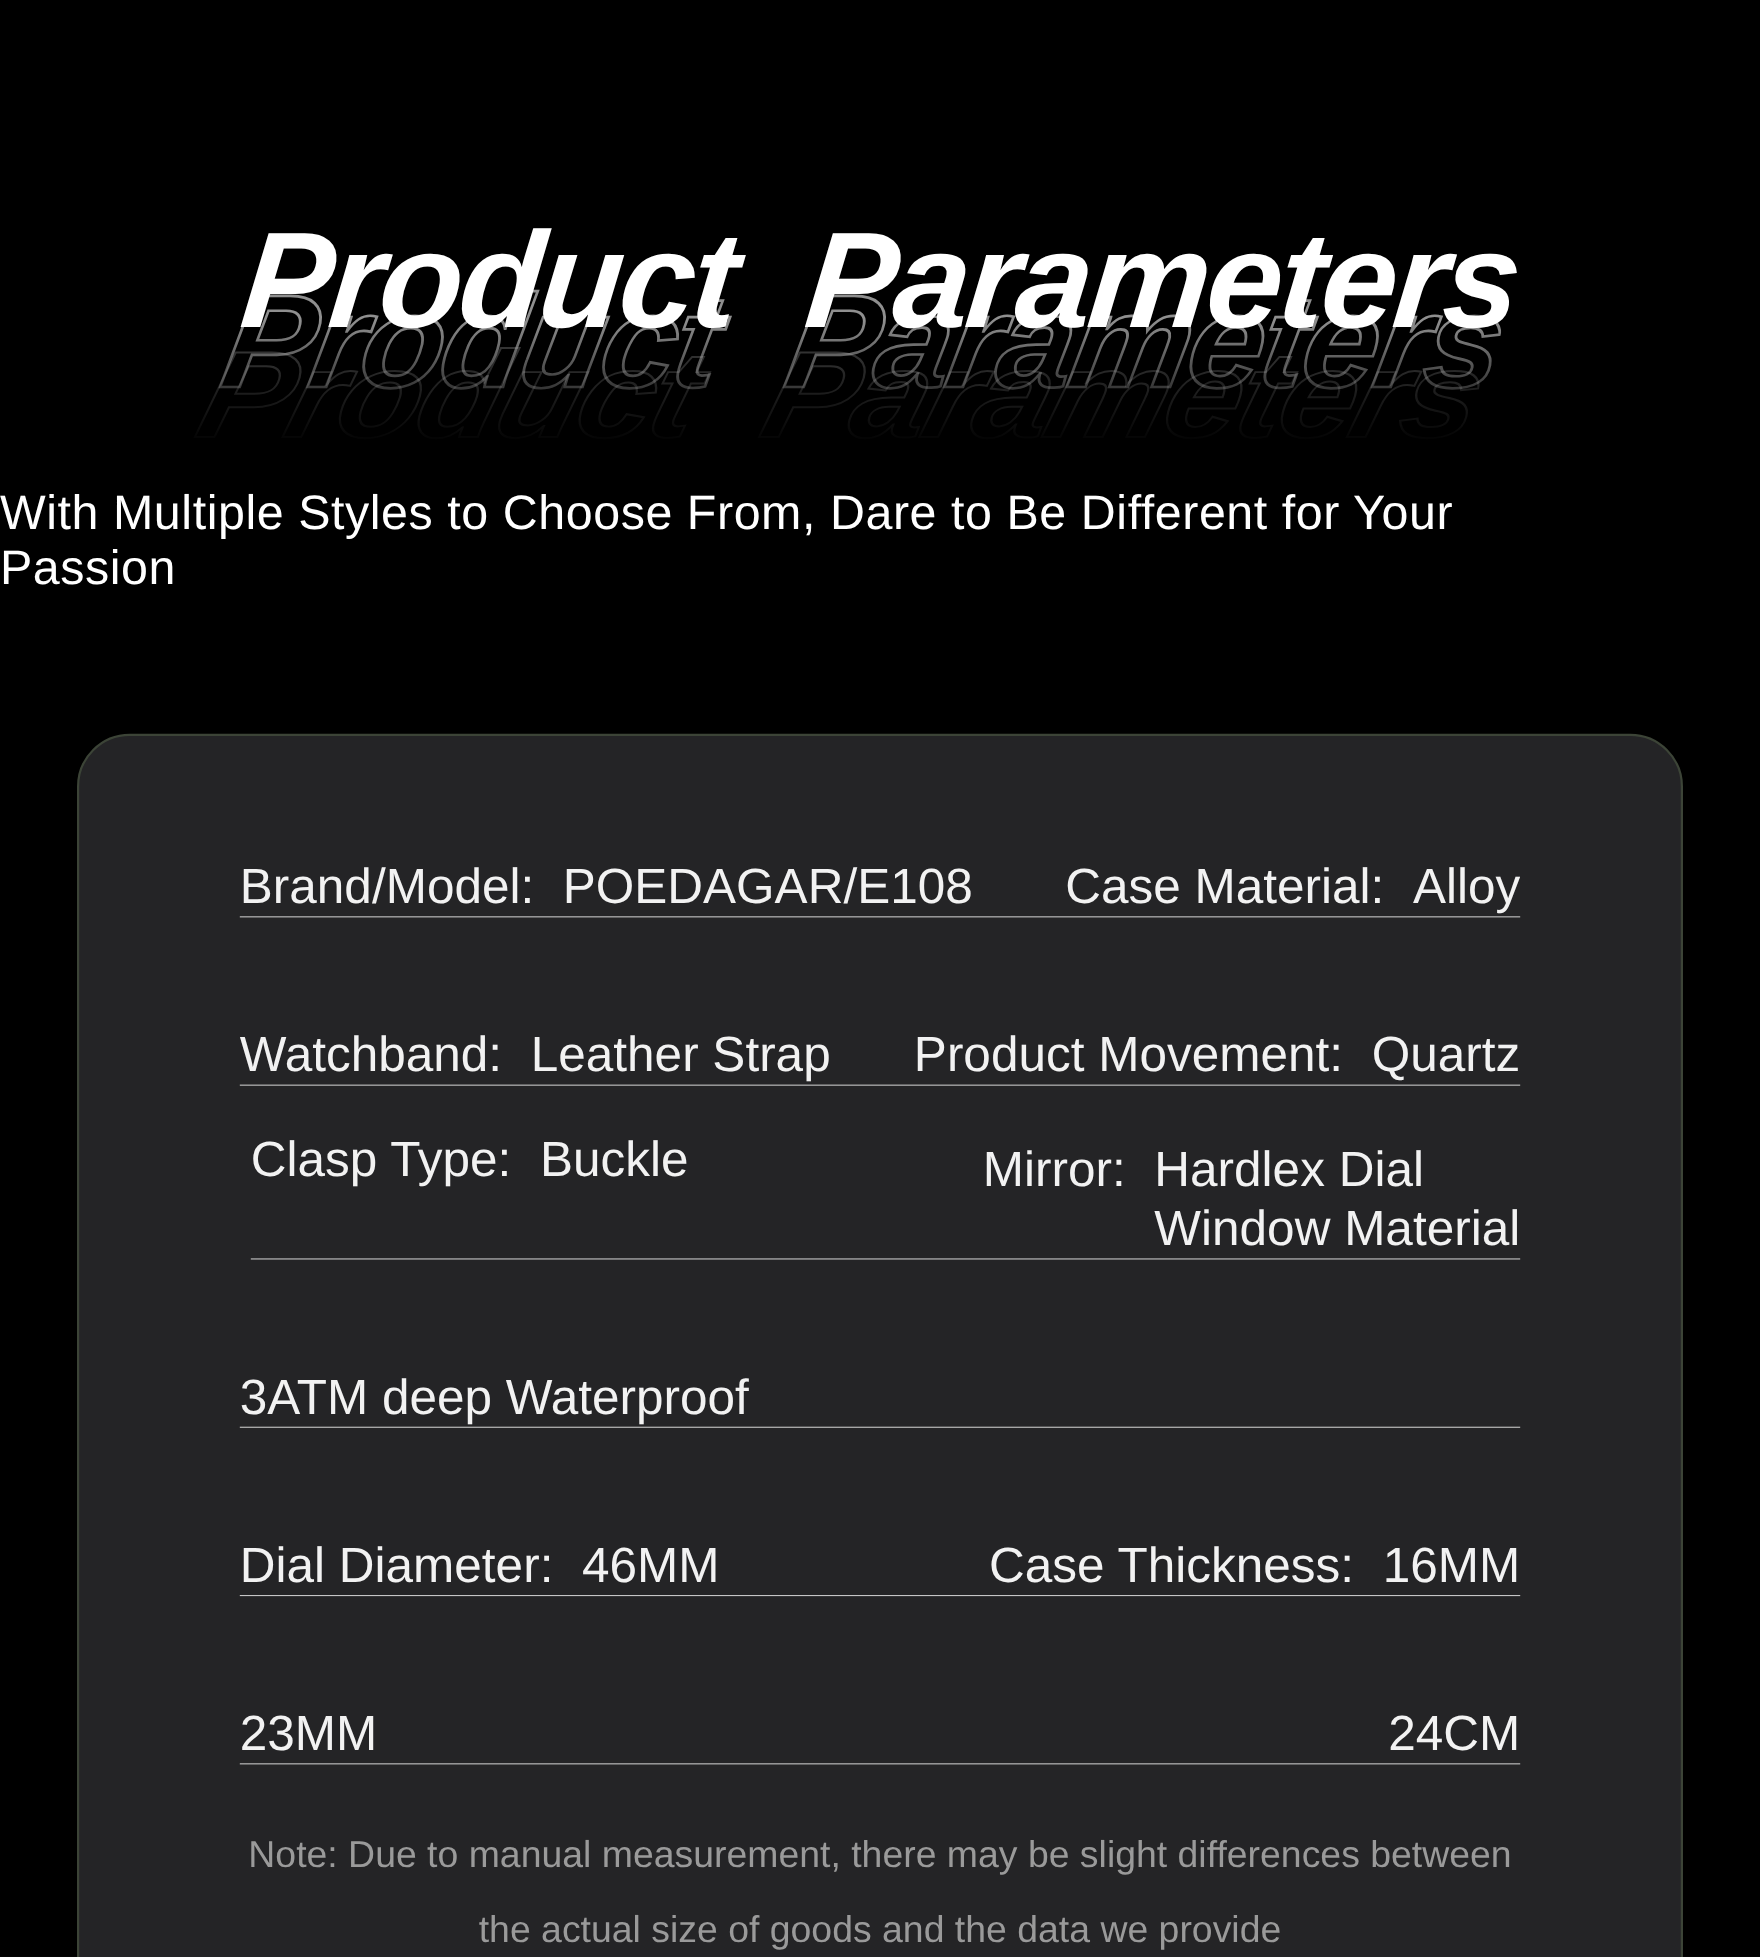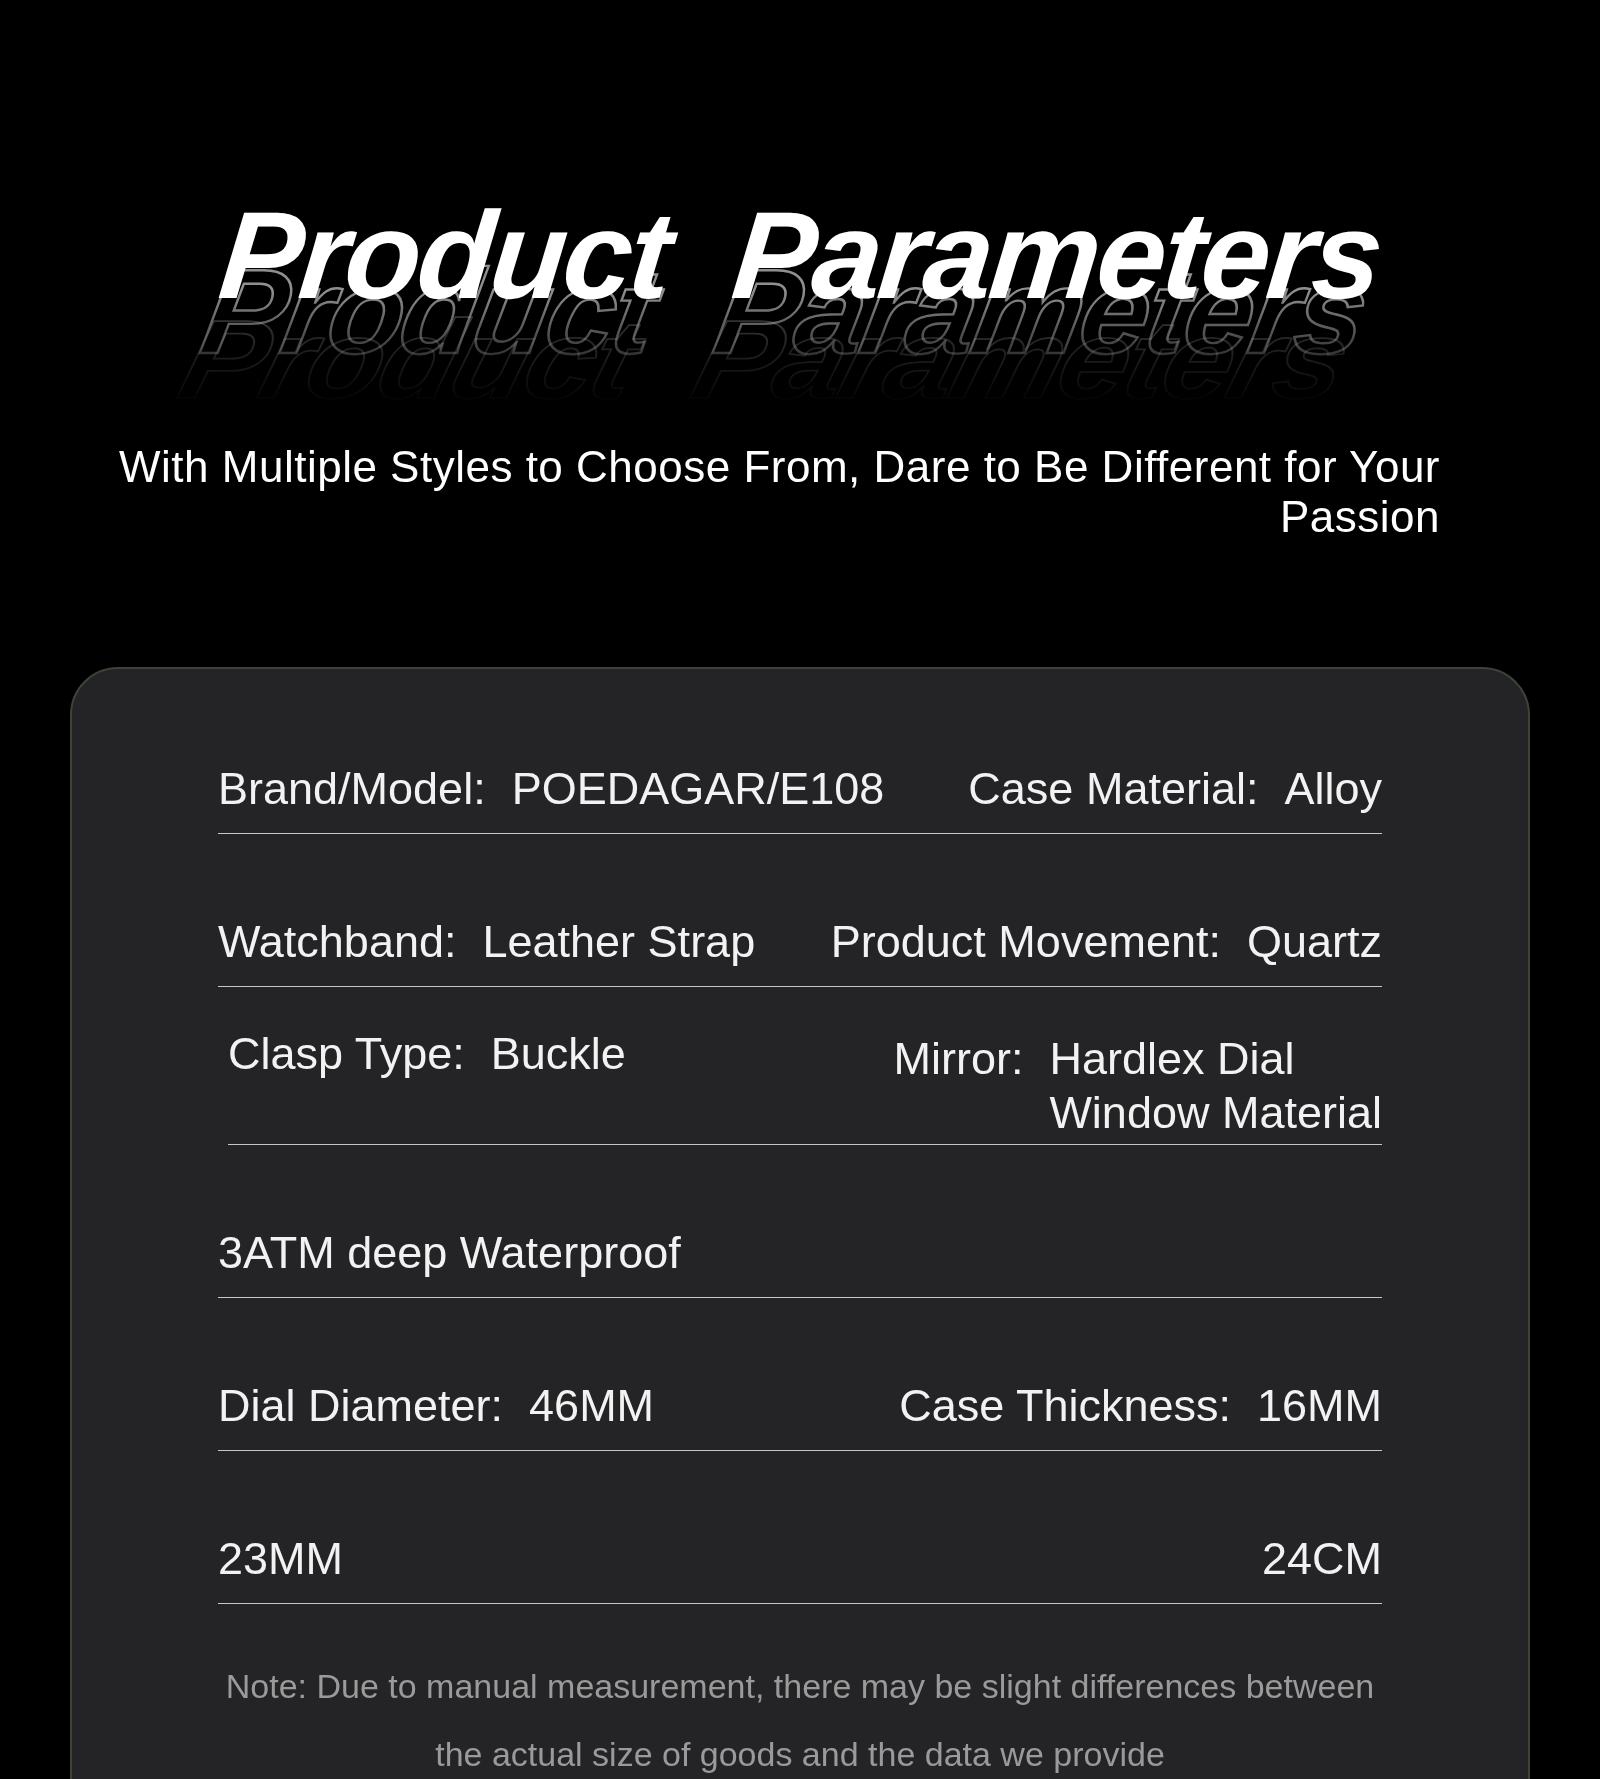--- a/index.html
+++ b/index.html
@@ -57,40 +57,40 @@
     -webkit-text-stroke:2px #7d7d7d;
     transform:translate(-36px,104px) skewX(-15deg) scaleY(.9);
     opacity:.6;
     -webkit-mask-image:linear-gradient(rgba(255,255,255,.85),rgba(255,255,255,0) 88%);
     mask-image:linear-gradient(rgba(255,255,255,.85),rgba(255,255,255,0) 88%);
   }
 
   
   .subtitle{
     margin:108px 160px 0 0;
-    text-align:right;
+    text-align:left;
     font-size:44px;
     letter-spacing:.5px;
     color:#ffffff;
   }
 
   
   .spec-card{
     width:1460px;
     margin:125px auto 0;
     min-height:1320px;
     background:var(--card-bg);
     border:2px solid var(--card-border);
     border-radius:48px;
     padding:0 146px;
   }
   .spec-row{
     display:flex;
     justify-content:space-between;
-    align-items:center;
+    align-items:flex-end;
     height:153px;
     padding-top:64px;
     border-bottom:1.5px solid var(--divider);
     font-size:45px;
   }
   .spec-row.row-first{height:165px;padding-top:76px;}
   .spec-row.row-mirror{height:158px;padding-top:40px;margin-left:10px;}
   .spec-cell{
     display:flex;
     align-items:baseline;

